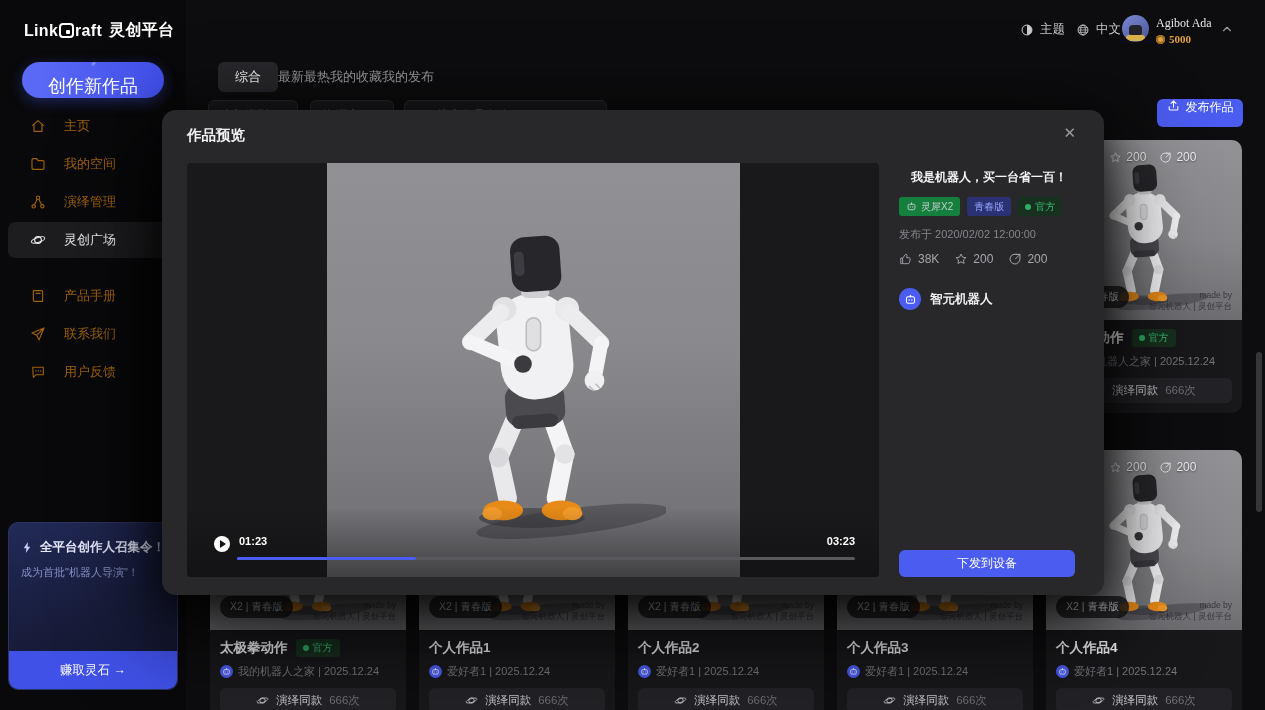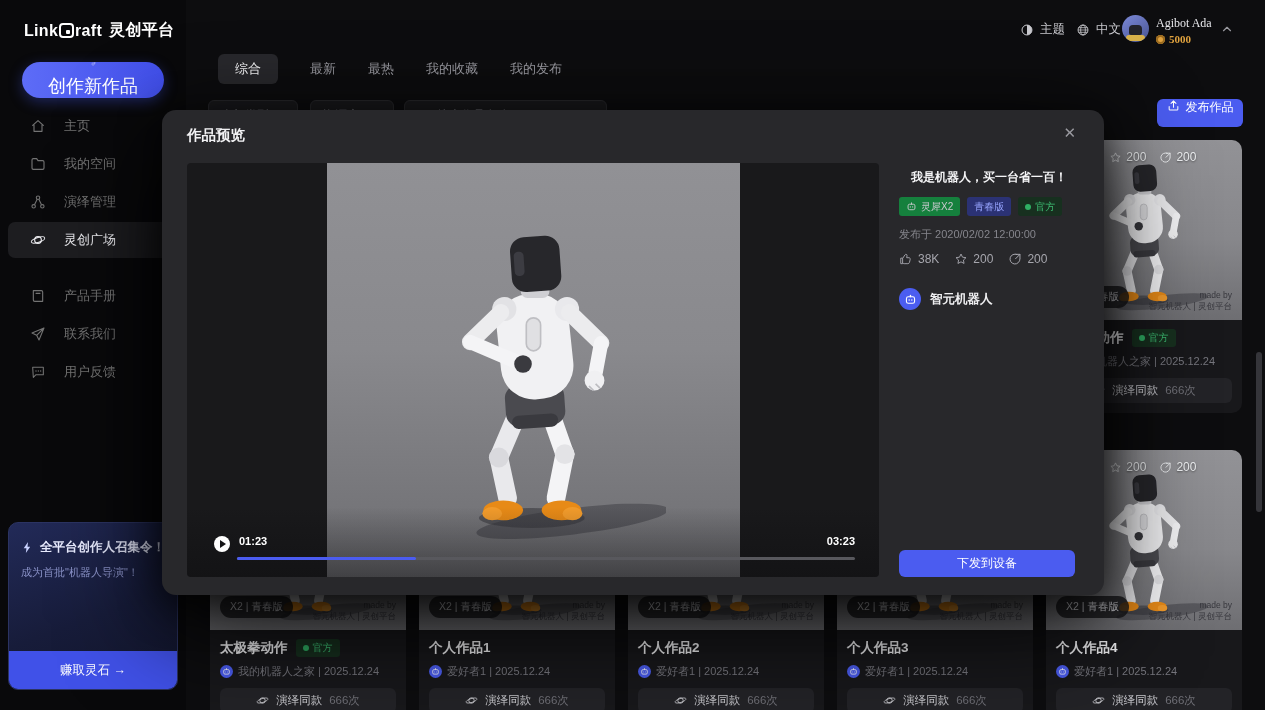--- a/index.html
+++ b/index.html
@@ -10,21 +10,21 @@
   
   .sidebar { position:absolute; left:0; top:0; width:186px; height:710px; background:#09090b; z-index:5; }
   .logo { position:absolute; left:24px; top:20px; display:flex; align-items:center; font-size:16px; font-weight:bold; color:#fff; letter-spacing:.3px; white-space:nowrap; }
   .logo .cicon { display:inline-flex; width:15px; height:15px; border:2px solid #fff; border-radius:4px; margin:0 1px; position:relative; }
   .logo .cicon::after { content:""; position:absolute; right:2px; bottom:2px; width:4px; height:4px; background:#fff; border-radius:1px; }
   .logo .cn { margin-left:7px; font-weight:bold; }
   .create-btn { position:absolute; left:22px; top:62px; width:142px; height:36px; border-radius:18px;
     background:linear-gradient(90deg,#5d6cf7,#4250ed); display:flex; align-items:center; justify-content:center;
     gap:8px; color:#fff; font-size:18px; cursor:pointer; box-shadow:0 4px 14px rgba(70,90,240,.35);flex-direction:column; }
   .nav { position:absolute; left:8px; top:108px; width:170px; }
-  .nav-item { display:flex; align-items:center; gap:18px; height:36px; padding-left:22px; color:#737373; font-size:13px; border-radius:7px; margin-bottom:2px; cursor:pointer; }
+  .nav-item { display:flex; align-items:center; gap:18px; height:36px; padding-left:22px; color:#a16207; font-size:13px; border-radius:7px; margin-bottom:2px; cursor:pointer; }
   .nav-item svg { flex:0 0 auto; }
   .nav-item.active { background:#1d1d20; color:#ececf0; }
   .nav-gap { height:18px; }
   .promo { position:absolute; left:8px; top:522px; width:170px; height:168px; border-radius:10px; overflow:hidden;
     background:linear-gradient(160deg,#222a58 0%,#171c3a 55%,#12152b 100%); border:1px solid #2b3362; }
   .promo-title { display:flex; align-items:center; gap:6px; margin:16px 12px 0 12px; font-size:12.5px; font-weight:bold; color:#e9ecff; }
   .promo-sub { margin:9px 12px 0 12px; font-size:11px; color:#8b93c9; }
   .promo-btn { position:absolute; left:0; right:0; bottom:0; height:38px; background:#4051e8; color:#fff; font-size:12.5px;
     display:flex; align-items:center; justify-content:center; gap:4px; cursor:pointer; }
 
@@ -35,21 +35,21 @@
     background:linear-gradient(145deg,#7c89d8,#47538f); overflow:hidden; cursor:pointer; display:flex; align-items:flex-end; justify-content:center; }
   .avatar .bot-head { width:13px; height:10px; background:#23232a; border-radius:4px 4px 2px 2px; margin-bottom:7px; position:relative; }
   .avatar .bot-head::after { content:""; position:absolute; left:-3px; bottom:-6px; width:19px; height:6px; background:#d8b24a; border-radius:3px; }
   .user-block { position:absolute; left:970px; top:16px; cursor:pointer; }
   .user-name { font-size:12px; color:#e8e8ec; }
   .user-coins { display:flex; align-items:center; gap:4px; margin-top:2px; font-size:11px; font-weight:bold; color:#e0a23e; }
   .coin-dot { width:9px; height:9px; border-radius:50%; background:#e0a23e; box-shadow:inset 0 0 0 2px #9a6a1f; }
   .chevron-up { position:absolute; left:1034px; top:22px; color:#9a9aa0; }
 
   
-  .tabs { position:absolute; left:218px; top:54px; display:flex; align-items:center; gap:32px; z-index:2;text-align:right; }
+  .tabs { position:absolute; left:218px; top:62px; display:flex; align-items:center; z-index:2;text-align:right; }
   .tab { font-size:13px; color:#9a9aa1; cursor:pointer; padding:6px 0; }
   .tab.active { background:#28282c; color:#f2f2f4; padding:6px 17px; border-radius:6px; }
   .publish-btn { position:absolute; left:1157px; top:99px; width:86px; height:28px; border-radius:6px; background:#4b5cf0;
     color:#fff; font-size:12px; display:flex; align-items:flex-start; justify-content:center; gap:6px; cursor:pointer; z-index:2; }
   .filter-chip { position:absolute; top:100px; height:30px; background:#1b1b1e; border:1px solid #2a2a2e; border-radius:6px;
     color:#87878e; font-size:12px; display:flex; align-items:center; gap:7px; padding:0 12px; z-index:1; cursor:pointer; white-space:nowrap; overflow:hidden; }
 
   
   .card { position:absolute; width:196px; background:#18181b; border-radius:10px; z-index:2; cursor:pointer; }
   .thumb { position:relative; width:196px; height:180px; border-radius:10px 10px 0 0; overflow:hidden;

